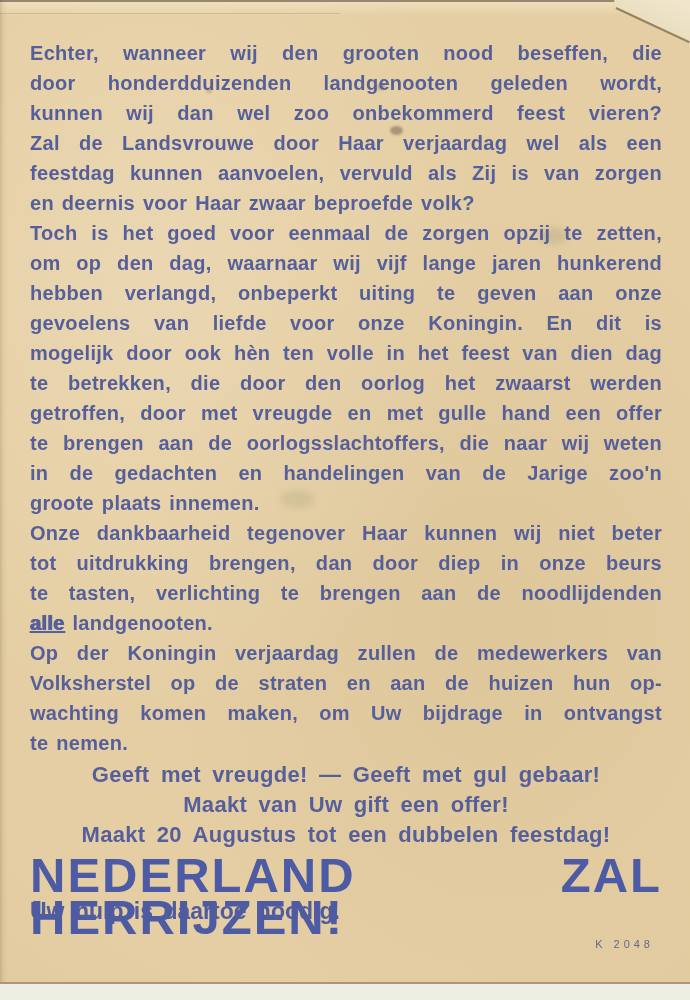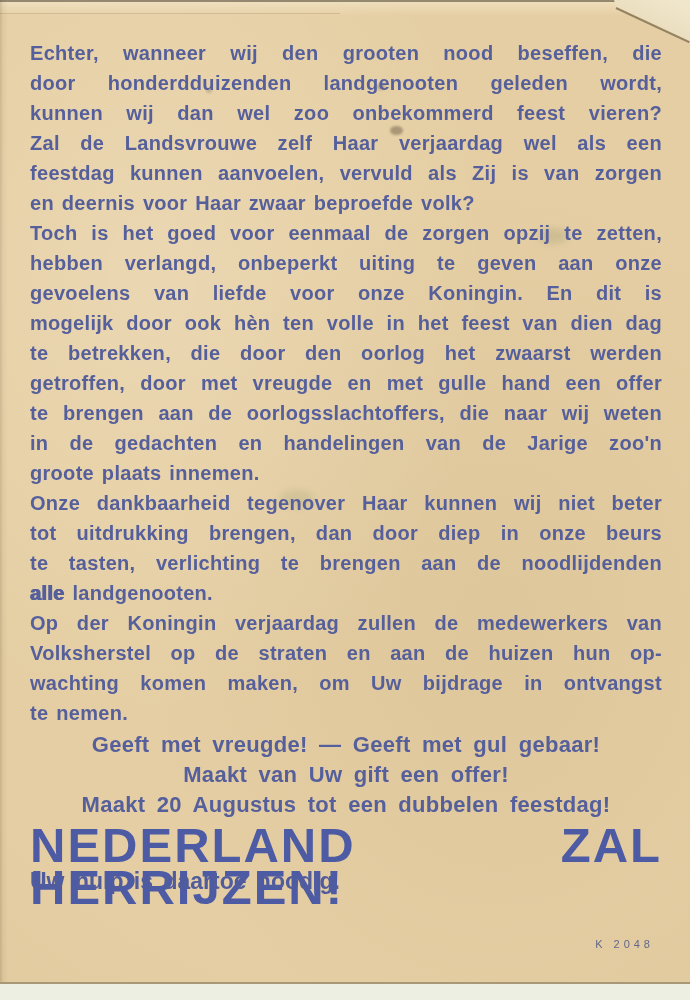--- a/index.html
+++ b/index.html
@@ -71,21 +71,21 @@
     line-height: 30px;
     font-size: 20px;
     font-weight: 700;
     letter-spacing: 0.3px;
     word-spacing: 2px;
     text-align: justify;
     text-align-last: justify;
     white-space: normal;
   }
   .line.last { text-align-last: left; }
-  .xb { text-shadow: 0.7px 0 0 currentColor, -0.4px 0 0 currentColor; }
+  .xb { text-shadow: 0.7px 0 0 currentColor, -0.4px 0 0 currentColor; text-decoration: underline; }
 
   .slogans { margin-top: 2px; }
   .line.c {
     text-align: left;
     text-align-last: center;
     font-size: 22px;
     word-spacing: 5px;
   }
   .headline {
     margin-top: 4px;
@@ -132,27 +132,28 @@
     <div class="stain s3"></div>
     <div class="stain s4"></div>
     <div class="stain s5"></div>
 
     <div class="content">
 
       <div class="para">
         <div class="line">Echter, wanneer wij den grooten nood beseffen, die</div>
         <div class="line">door honderdduizenden landgenooten geleden wordt,</div>
         <div class="line">kunnen wij dan wel zoo onbekommerd feest vieren?</div>
-        <div class="line">Zal de Landsvrouwe zelf Haar verjaardag wel als een</div>
+        <div class="line">Zal de Landsvrouwe door Haar verjaardag wel als een</div>
         <div class="line">feestdag kunnen aanvoelen, vervuld als Zij is van zorgen</div>
         <div class="line last">en deernis voor Haar zwaar beproefde volk?</div>
       </div>
 
       <div class="para">
         <div class="line">Toch is het goed voor eenmaal de zorgen opzij te zetten,</div>
+        <div class="line">om op den dag, waarnaar wij vijf lange jaren hunkerend</div>
         <div class="line">hebben verlangd, onbeperkt uiting te geven aan onze</div>
         <div class="line">gevoelens van liefde voor onze Koningin. En dit is</div>
         <div class="line">mogelijk door ook hèn ten volle in het feest van dien dag</div>
         <div class="line">te betrekken, die door den oorlog het zwaarst werden</div>
         <div class="line">getroffen, door met vreugde en met gulle hand een offer</div>
         <div class="line">te brengen aan de oorlogsslachtoffers, die naar wij weten</div>
         <div class="line">in de gedachten en handelingen van de Jarige zoo'n</div>
         <div class="line last">groote plaats innemen.</div>
       </div>
 

